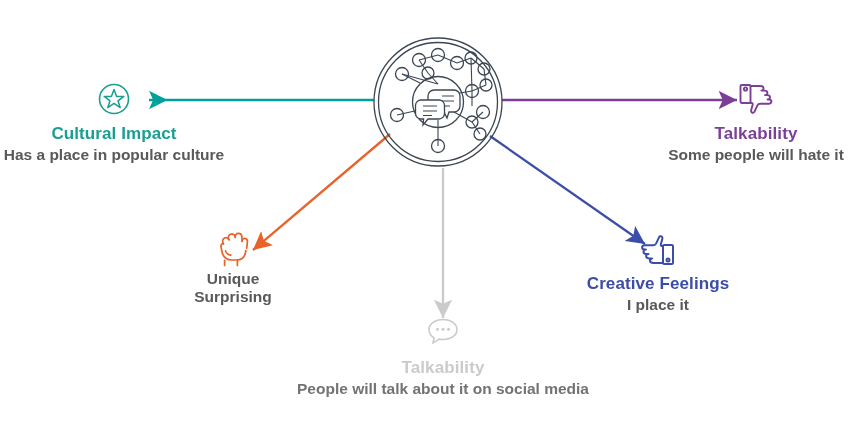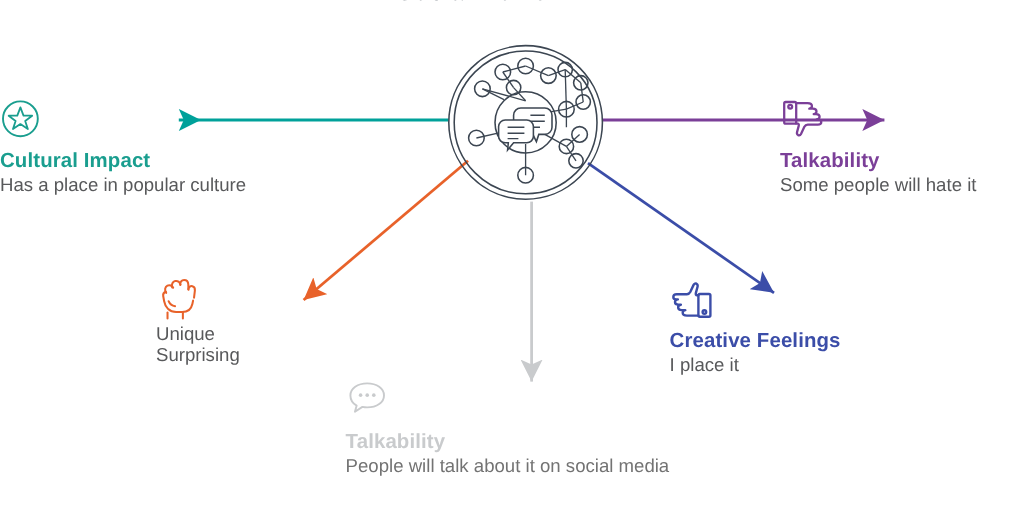--- a/index.html
+++ b/index.html
@@ -23,40 +23,42 @@
   }
   .arrows-layer {
     position: absolute;
     left: 0; top: 0;
     width: 862px;
     height: 425px;
     pointer-events: none;
   }
   .node {
     position: absolute;
+    text-align: center;
     line-height: 1.18;
   }
   .node .icon-wrap {
     display: block;
     height: 40px;
     margin: 0 auto 2px auto;
   }
   .node .title {
     display: block;
     font-size: 17px;
     font-weight: bold;
     letter-spacing: 0.1px;
     white-space: nowrap;
   }
   .node .desc {
     display: block;
     font-size: 15.5px;
     color: #58595b;
     white-space: nowrap;
     margin-top: 2px;
+    font-weight: bold;
   }
   .node.muted .desc { color: #737373; }
 
   
   #node-cultural-impact { left: 0px;   top: 82px;  width: 228px; }
   #node-controversy     { left: 650px; top: 82px;  width: 212px; }
   #node-creative        { left: 130px; top: 228px; width: 206px; }
   #node-positive        { left: 558px; top: 232px; width: 200px; }
   #node-talkability     { left: 288px; top: 316px; width: 310px; }
 

